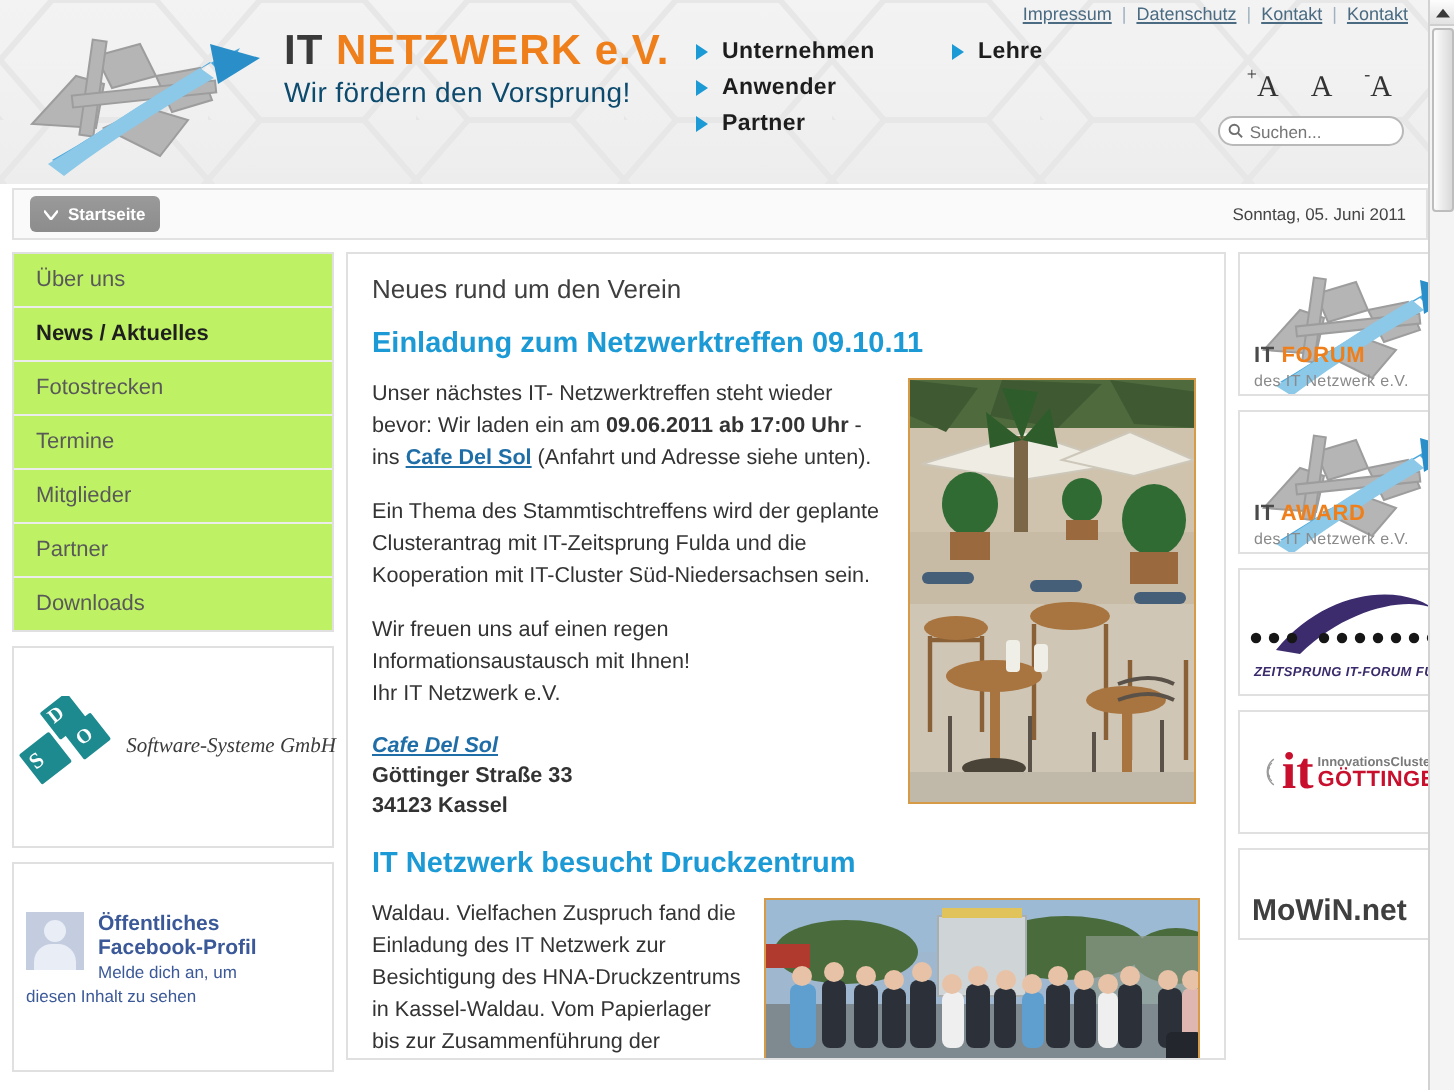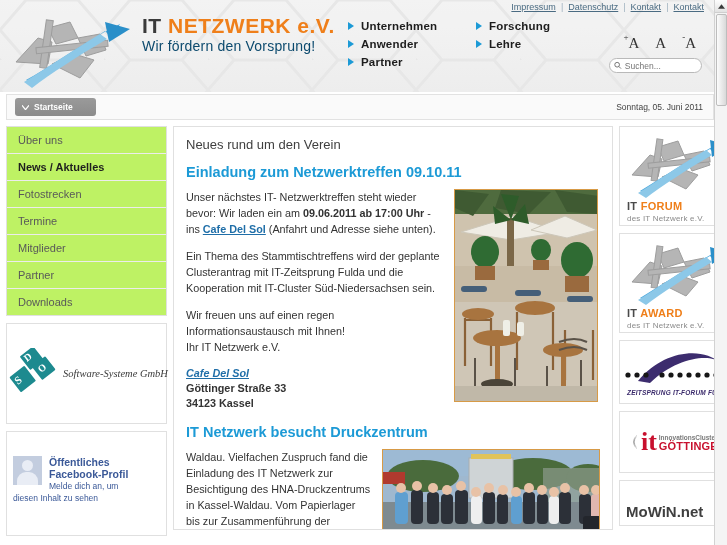--- a/index.html
+++ b/index.html
@@ -128,21 +128,21 @@
     height: 26px;
     background: #fafafa;
     border: 1px solid #e2e2e2;
     display:flex; align-items:center;
     padding: 0 8px;
   }
   .crumb-btn {
     display:flex; align-items:center; gap:5px;
     background: linear-gradient(#9a9a9a,#8c8c8c);
     color:#fff; font-size:8.5px; font-weight:bold;
-    border-radius:3px; padding: 4px 23px 4px 7px;
+    border-radius:3px; padding: 4px 7px 4px 7px;
   }
   .crumb-date {
     margin-left:auto; font-size: 8.5px; color:#444;
     padding-right: 2px;
   }
 
   
   .columns {
     display:flex;
     padding: 6px 13px 0 6px;
@@ -231,21 +231,21 @@
   }
   .art2 { margin-top: 2px; }
   .art2-flex { display:flex; gap:10px; }
   .art2-flex .txt { width: 186px; flex:0 0 186px; }
 
   
   .banner {
     background:#fff; border:1px solid #e0e0e0;
     margin-bottom: 7px; position:relative; overflow:hidden;
   }
-  .ban-forum, .ban-award { height: 100px; }
+  .ban-forum, .ban-award { height: 72px; }
   .ban-zs { height: 64px; }
   .ban-it { height: 62px; }
   .ban-mo { height: 46px; }
   .ban-label {
     position:absolute; left: 7px; bottom: 13px;
     font-size: 11px; font-weight:bold; color:#4a4a4a; letter-spacing:.3px;
   }
   .ban-label .or { color:#ef7f1a; }
   .ban-sub {
     position:absolute; left: 7px; bottom: 2px;
@@ -322,24 +322,20 @@
         <div class="navitem">
             <span class="tri"></span>
             <span>Anwender</span>
           </div>
         <div class="navitem">
             <span class="tri"></span>
             <span>Partner</span>
           </div>
       </div>
       <div class="navcol">
-        <div class="navitem">
-            <span class="tri"></span>
-            <span>Forschung</span>
-          </div>
         <div class="navitem">
             <span class="tri"></span>
             <span>Lehre</span>
           </div>
       </div>
     </div>
 
     <div class="fontsize">
       <div class="fs-btn"><sup>+</sup><span>A</span></div>
       <div class="fs-btn"><span>A</span></div>

